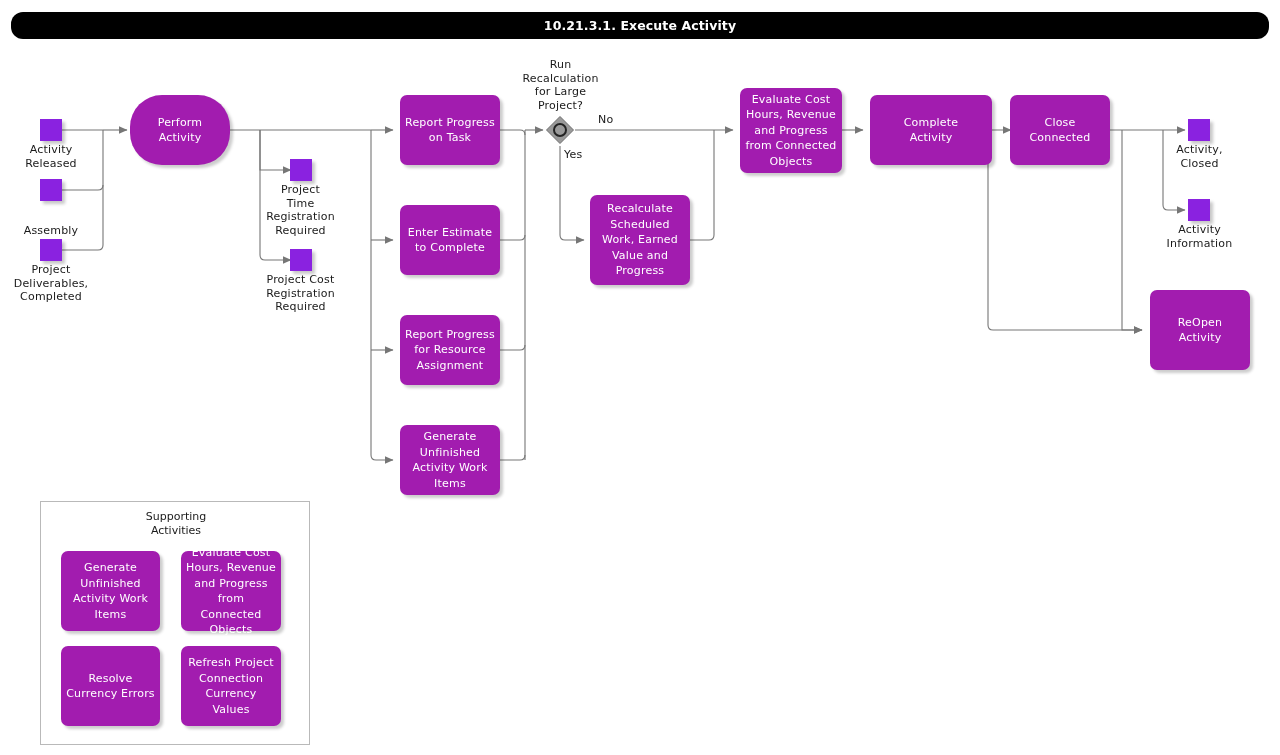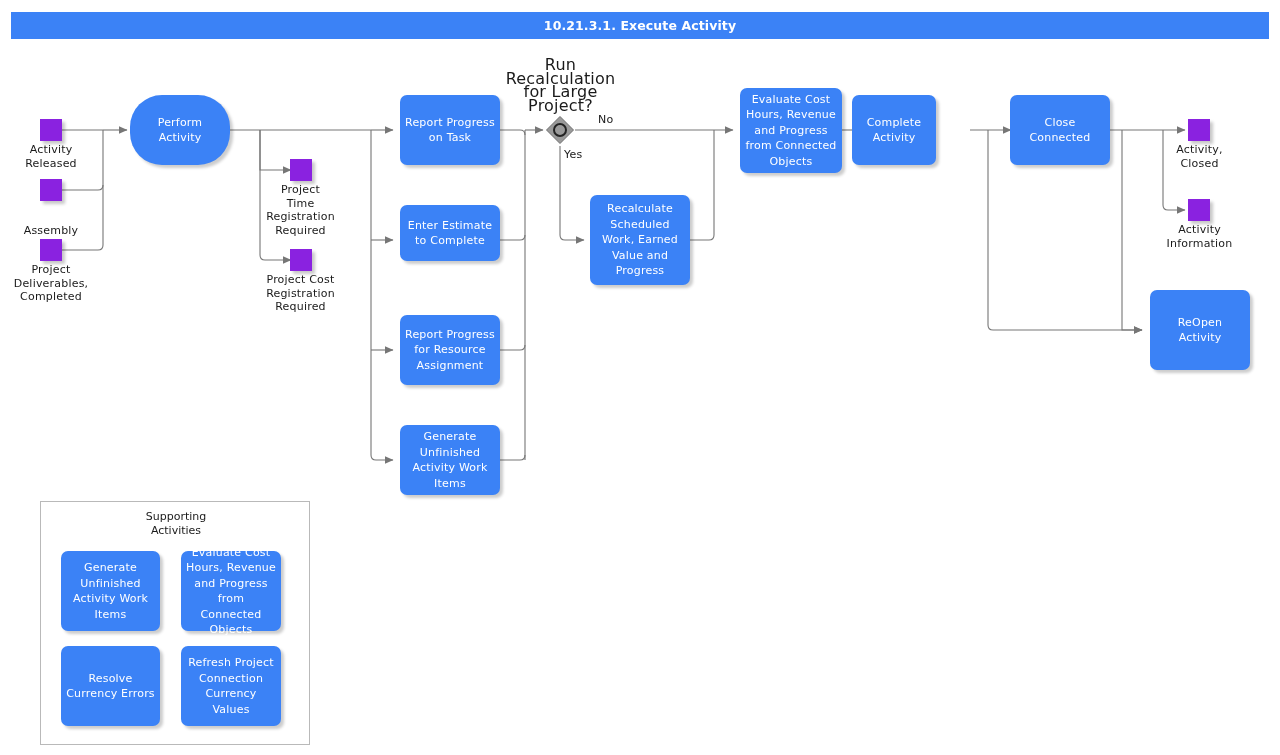--- a/index.html
+++ b/index.html
@@ -16,47 +16,48 @@
     overflow: hidden;
   }
 
   
   #title-bar {
     position: absolute;
     left: 11px;
     top: 12px;
     width: 1258px;
     height: 27px;
-    background: #3b82f6;
+    background: #000000;
     color: #ffffff;
     font-size: 12.5px;
     font-weight: bold;
     display: flex;
     align-items: center;
     justify-content: center;
     letter-spacing: 0.1px;
+    border-radius: 12px;
   }
 
   
   #connectors {
     position: absolute;
     left: 0;
     top: 0;
     width: 1280px;
     height: 755px;
   }
 
   
   .node {
     position: absolute;
     box-sizing: border-box;
   }
 
   .task {
-    background: #3b82f6;
+    background: #a21caf;
     border-radius: 7px;
     color: #ffffff;
     display: flex;
     align-items: center;
     justify-content: center;
     text-align: center;
     font-size: 11px;
     line-height: 15.5px;
     padding: 2px 5px;
     box-shadow: 3px 3px 3px rgba(0,0,0,0.20);
@@ -80,21 +81,21 @@
   }
 
   .gateway {
     width: 30px;
     height: 30px;
   }
 
   .gateway-label {
     position: absolute;
     text-align: center;
-    font-size: 16px;
+    font-size: 11px;
     line-height: 13.5px;
     color: #1a1a1a;
     letter-spacing: 0.2px;
   }
 
   .flow-label {
     position: absolute;
     font-size: 11px;
     color: #1a1a1a;
     letter-spacing: 0.2px;
@@ -205,21 +206,21 @@
 <div class="node event" style="left:290px; top:249px;"></div>
 <div class="event-label" style="left:248px; top:273px; width:105px; white-space:pre-line;">Project Cost
 Registration
 Required</div>
 
 <div class="node task" style="left:400px; top:95px; width:100px; height:70px;">
   <span style="white-space:pre-line;">Report Progress
 on Task</span>
 </div>
 
-<div class="node task" style="left:400px; top:205px; width:100px; height:56px;">
+<div class="node task" style="left:400px; top:205px; width:100px; height:70px;">
   <span style="white-space:pre-line;">Enter Estimate
 to Complete</span>
 </div>
 
 <div class="node task" style="left:400px; top:315px; width:100px; height:70px;">
   <span style="white-space:pre-line;">Report Progress
 for Resource
 Assignment</span>
 </div>
 
@@ -252,21 +253,21 @@
 </div>
 
 <div class="node task" style="left:740px; top:88px; width:102px; height:85px;">
   <span style="white-space:pre-line;">Evaluate Cost
 Hours, Revenue
 and Progress
 from Connected
 Objects</span>
 </div>
 
-<div class="node task" style="left:852px; top:95px; width:84px; height:70px;">
+<div class="node task" style="left:870px; top:95px; width:122px; height:70px;">
   <span style="white-space:pre-line;">Complete
 Activity</span>
 </div>
 
 <div class="node task" style="left:1010px; top:95px; width:100px; height:70px;">
   <span style="white-space:pre-line;">Close Connected</span>
 </div>
 
 <div class="node task" style="left:1150px; top:290px; width:100px; height:80px;">
   <span style="white-space:pre-line;">ReOpen Activity</span>

